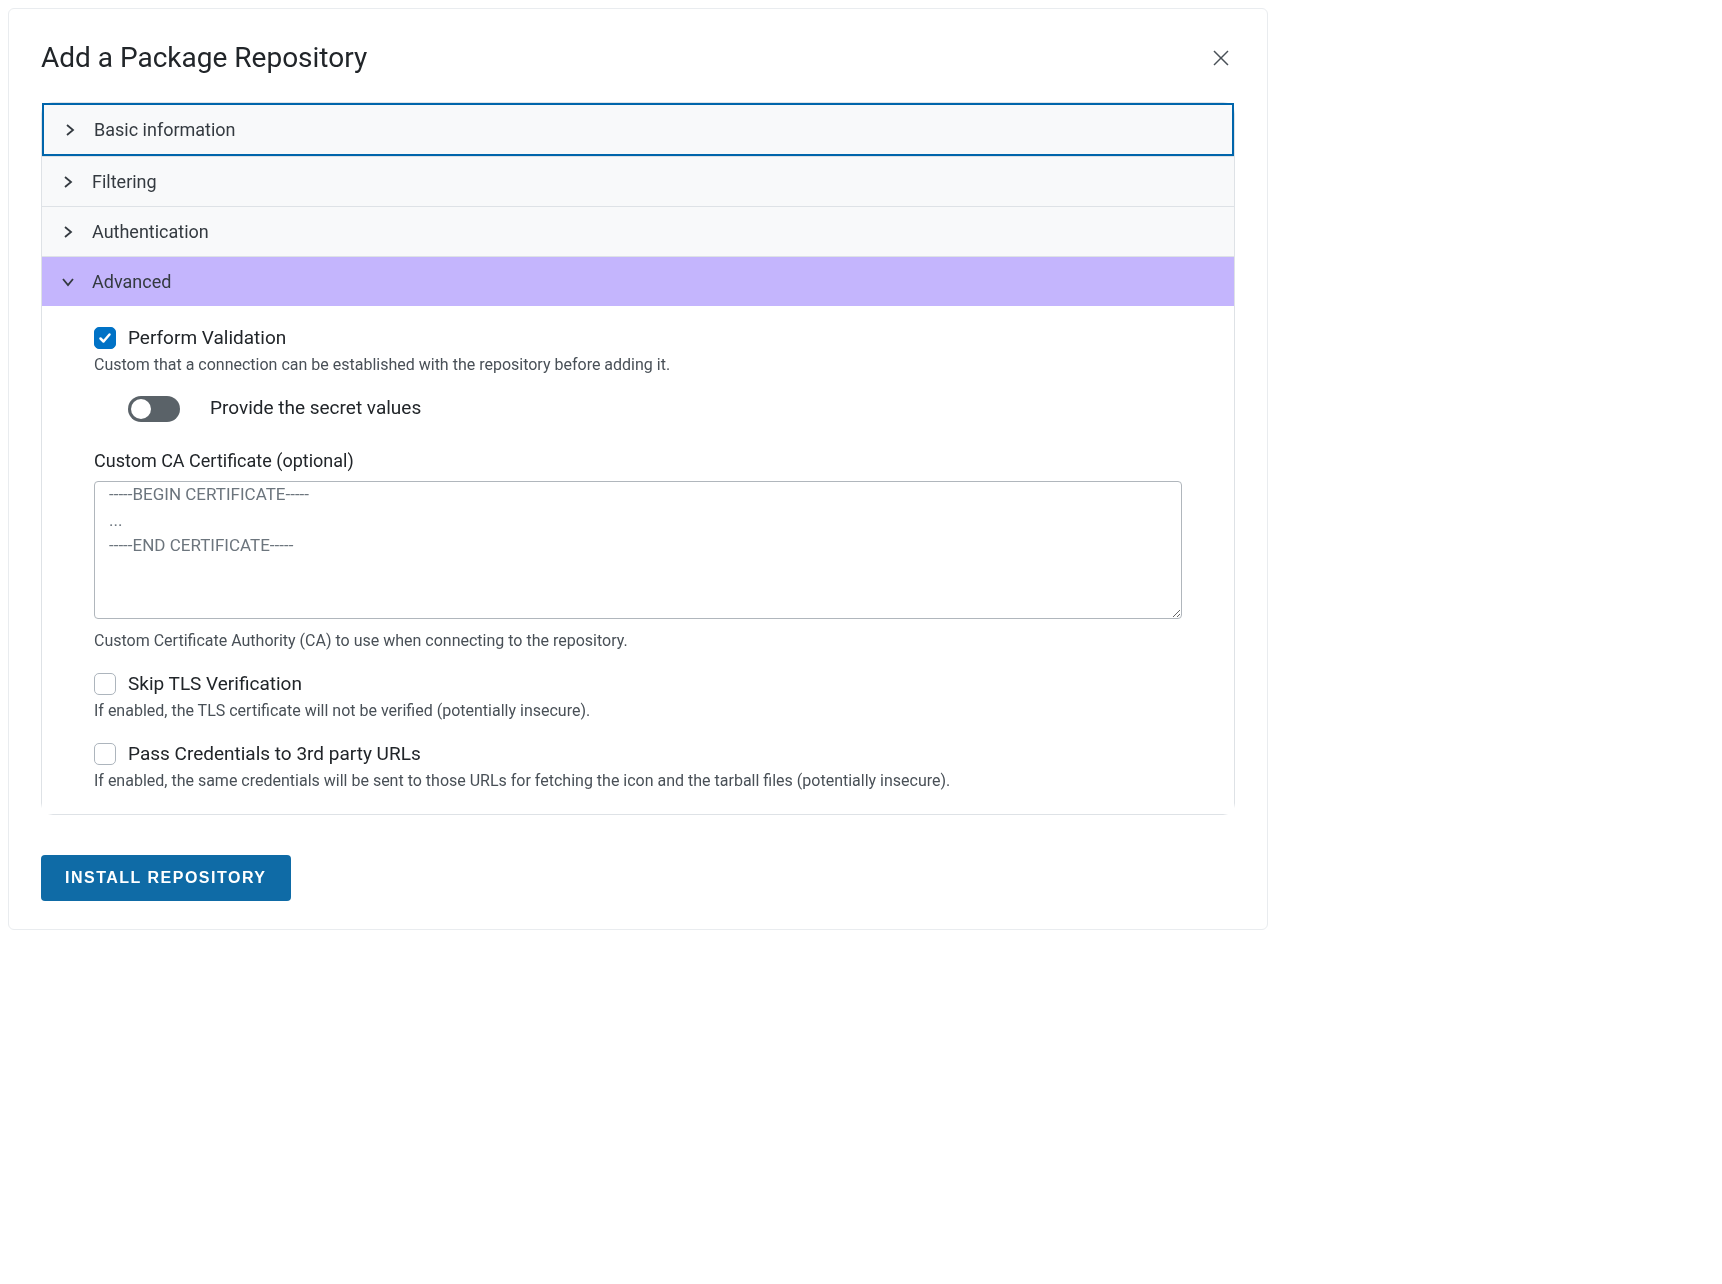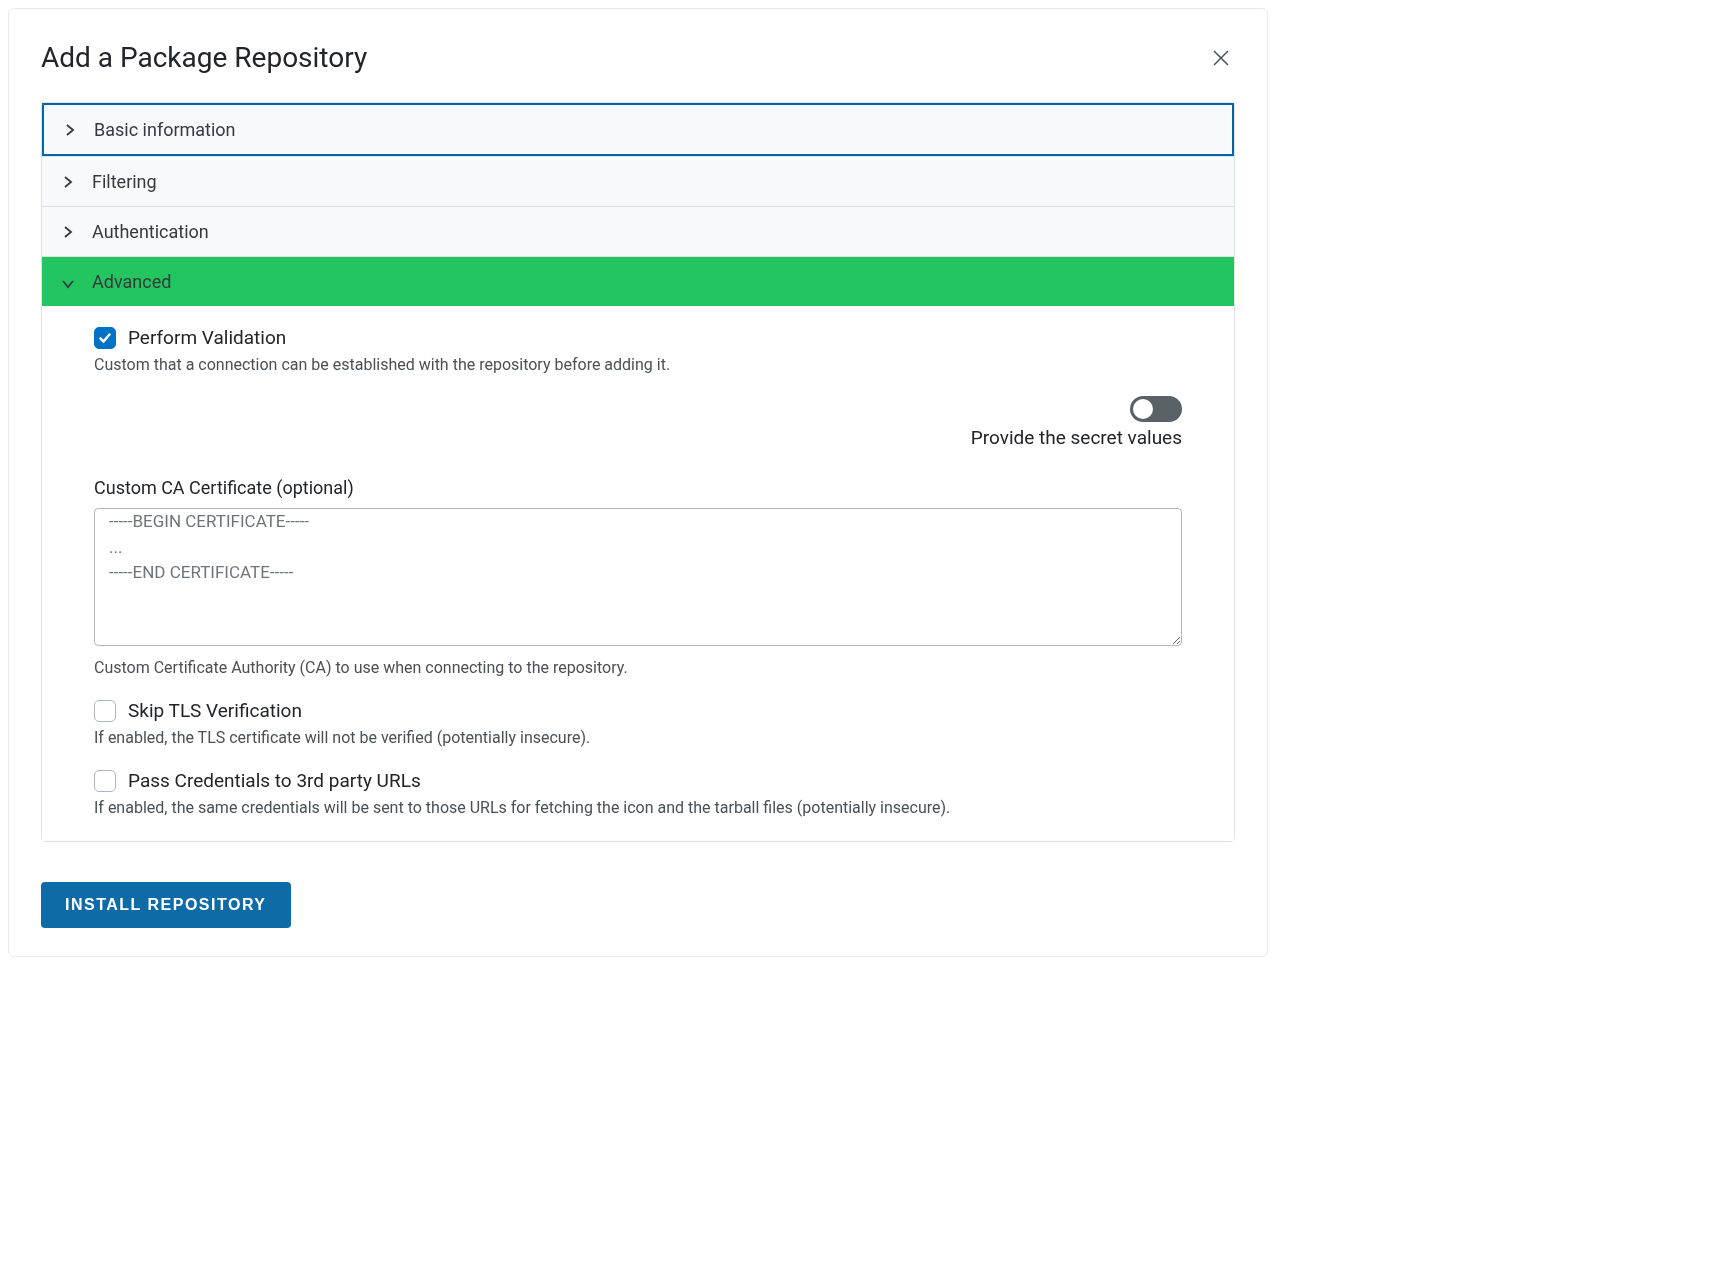--- a/index.html
+++ b/index.html
@@ -39,21 +39,21 @@
     padding: 4px;
     color: #495057;
     font-size: 24px;
     line-height: 1;
   }
   .close-btn svg {
     display: block;
   }
   .accordion {
     border: 1px solid #dee2e6;
-    border-radius: 4px;
+    border-radius: 12px;
     margin-bottom: 40px;
   }
   .accordion-item {
     border-bottom: 1px solid #dee2e6;
   }
   .accordion-item:last-child {
     border-bottom: none;
   }
   .accordion-header {
     display: flex;
@@ -63,22 +63,21 @@
     cursor: pointer;
     font-size: 18px;
     color: #343a40;
     gap: 16px;
   }
   .accordion-header.active-highlight {
     border: 2px solid #0065ab;
     background: #f8f9fa;
   }
   .accordion-header.expanded {
-    background: #22c55e;
-    align-items: flex-end;
+    background: #c4b5fd;
   }
   .chevron {
     display: inline-flex;
     width: 16px;
     height: 16px;
     flex-shrink: 0;
   }
   .accordion-content {
     padding: 20px 52px 24px 52px;
     background: #ffffff;
@@ -118,24 +117,23 @@
     font-size: 19px;
     color: #212529;
   }
   .help-text {
     font-size: 16px;
     color: #495057;
     margin-top: 4px;
   }
   .toggle-row {
     display: flex;
-    align-items: flex-end;
-    gap: 4px;
+    align-items: flex-start;
+    gap: 30px;
     margin: 18px 0 28px 34px;
-    flex-direction: column;
   }
   .toggle {
     width: 52px;
     height: 26px;
     background: #5a6268;
     border-radius: 13px;
     position: relative;
     cursor: pointer;
   }
   .toggle-knob {

